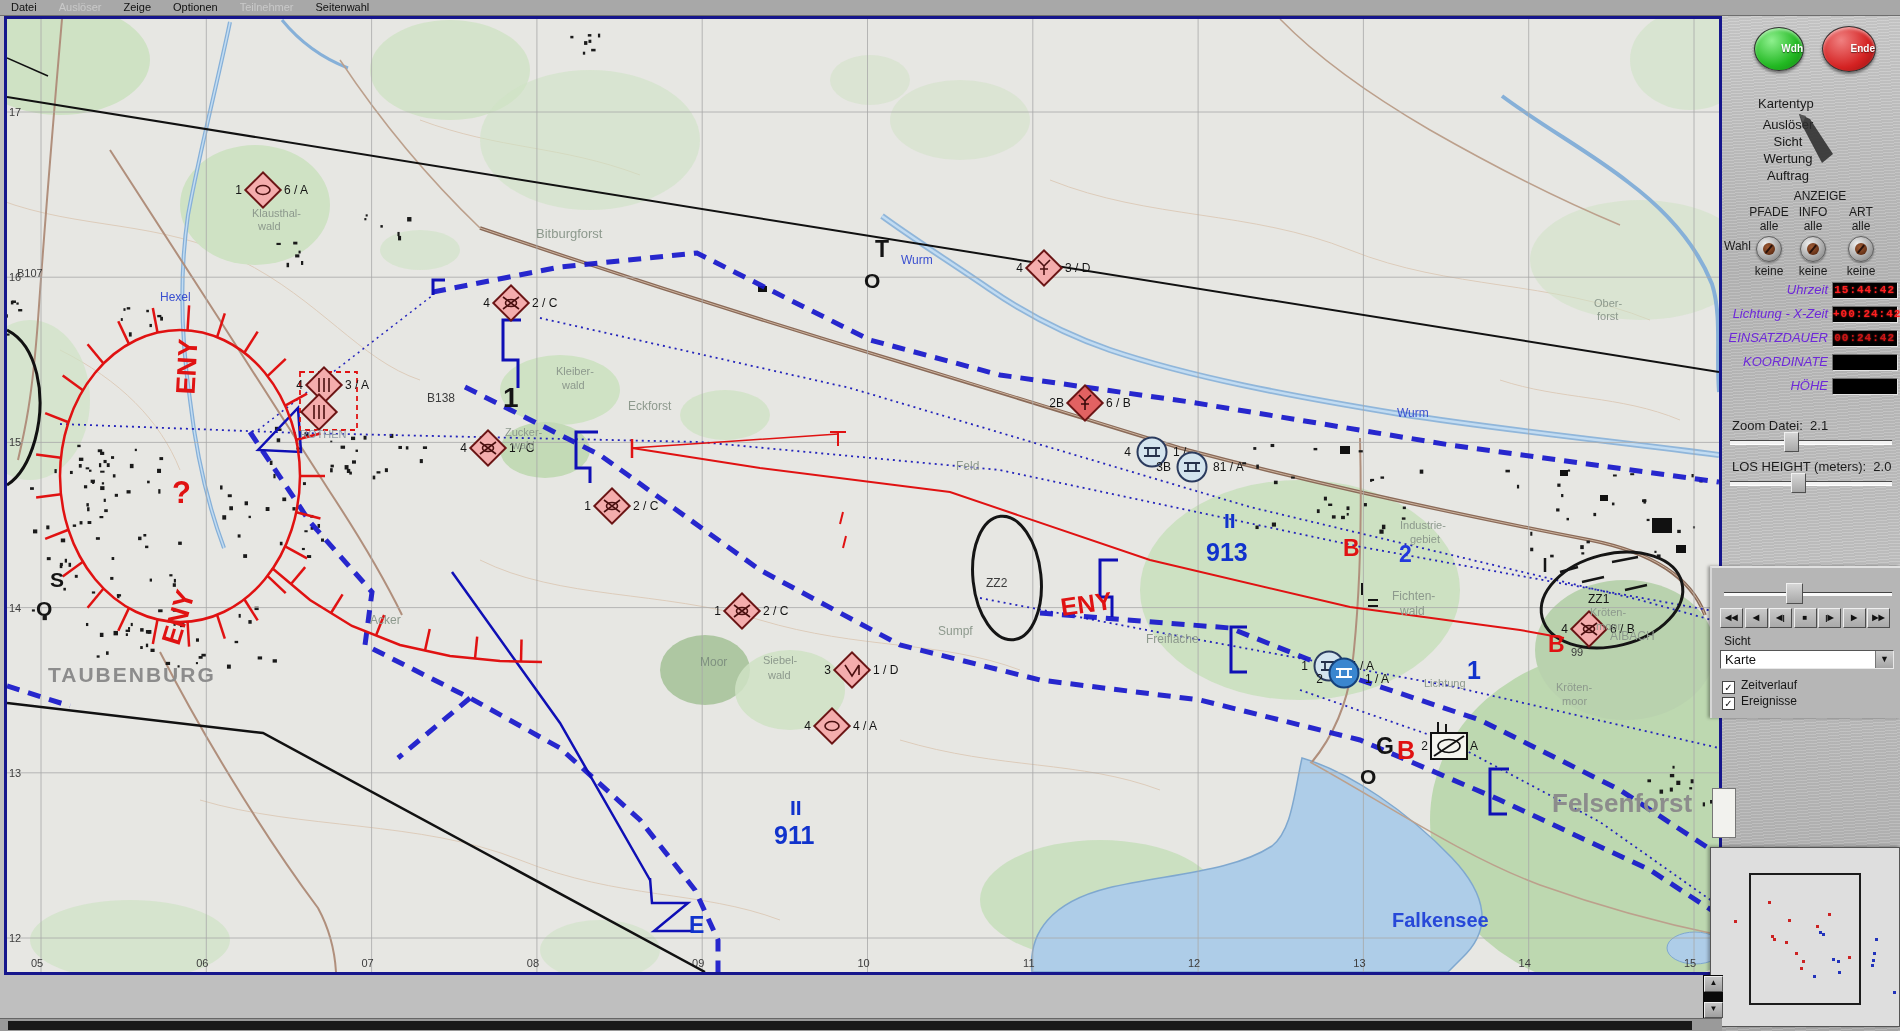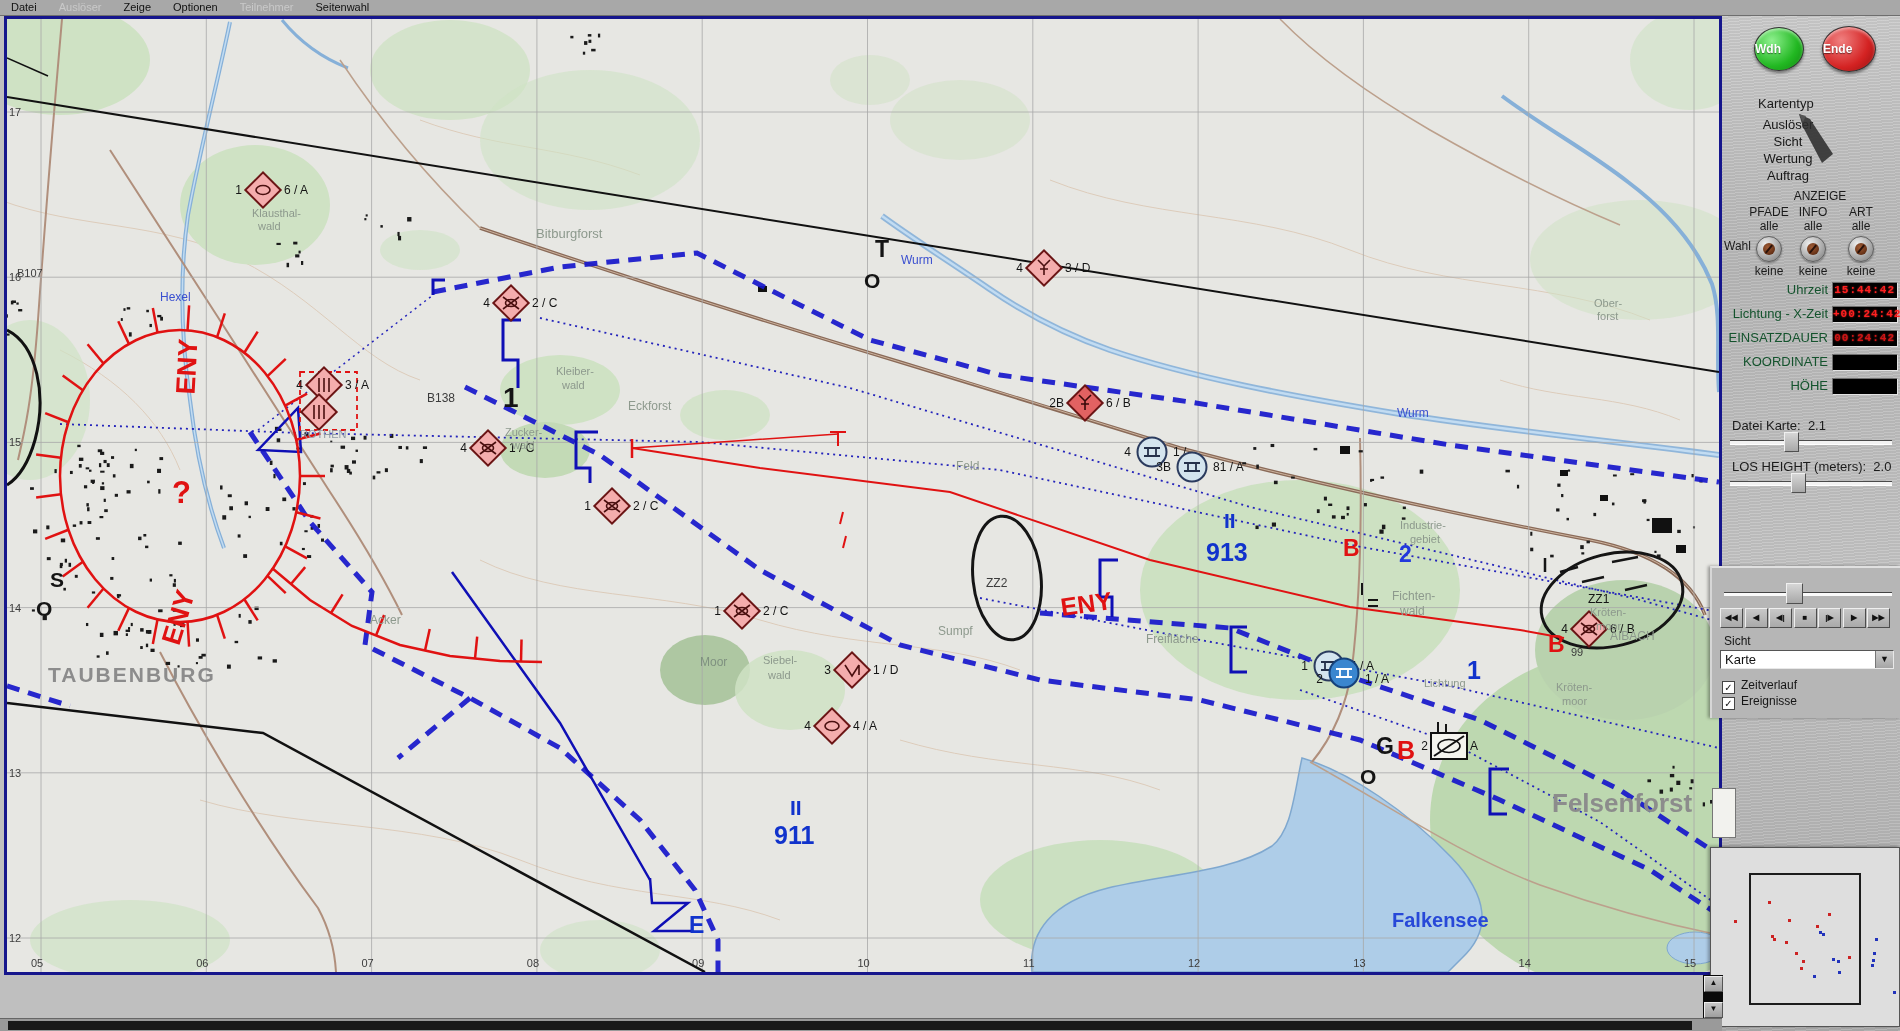--- a/index.html
+++ b/index.html
@@ -14,36 +14,36 @@
   #map-frame{position:absolute;left:4px;top:16px;width:1718px;height:959px;
              border:3px solid #16168c;box-sizing:border-box;background:#e7e7e3;}
   #map-svg{display:block;}
   
   #sidepanel{position:absolute;left:1722px;top:16px;width:178px;height:1015px;
     background:linear-gradient(180deg,#cdcdcd 0%,#b9b9b9 25%,#c6c6c6 55%,#aeaeae 100%);}
   #sidepanel:before{content:"";position:absolute;inset:0;
     background:repeating-linear-gradient(175deg,rgba(255,255,255,.07) 0 1px,rgba(0,0,0,.05) 1px 3px);}
   .side-label{position:absolute;font-size:13px;color:#1b1b1b;}
   .round-btn{position:absolute;border-radius:50%;border:1px solid #333;color:#fff;
-     font-size:12px;font-weight:bold;text-align:left;cursor:pointer;
+     font-size:10px;font-weight:bold;text-align:right;cursor:pointer;
      text-shadow:0 1px 1px rgba(0,0,0,.5);box-shadow:0 2px 3px rgba(0,0,0,.45), inset 0 2px 3px rgba(255,255,255,.5);}
   #wdh-btn{left:1754px;top:27px;width:48px;height:42px;line-height:42px;
      background:radial-gradient(circle at 35% 30%,#8ef08e,#22b822 60%,#108410);}
   #ende-btn{left:1822px;top:26px;width:52px;height:44px;line-height:44px;
      background:radial-gradient(circle at 35% 30%,#f08080,#d42222 60%,#8e0f0f);}
   .kart-option{font-size:13px;color:#161616;line-height:17px;cursor:pointer;}
   .anz-col{position:absolute;width:60px;text-align:center;font-size:12px;color:#1b1b1b;}
   .knob{width:24px;height:24px;margin:3px auto 2px auto;border-radius:50%;cursor:pointer;
     background:radial-gradient(circle at 35% 30%,#efefef,#9c9c9c 70%,#787878);
     border:1px solid #5f5f5f;position:relative;box-shadow:0 1px 2px rgba(0,0,0,.4);}
   .knob:after{content:"";position:absolute;left:6px;top:6px;width:12px;height:12px;border-radius:50%;
     background:radial-gradient(circle at 40% 35%,#a05c36,#6a3418 65%,#3f1c0c);}
   .knob i{position:absolute;left:11px;top:7px;width:2px;height:10px;background:#2a120a;
     transform:rotate(40deg);z-index:2;}
-  .clock-label{position:absolute;left:1676px;width:152px;text-align:right;font-size:13px;color:#14532d;}
+  .clock-label{position:absolute;left:1676px;width:152px;text-align:right;font-size:13px;color:#6d28d9;font-style:italic;}
   .clock-box{position:absolute;left:1832px;width:62px;height:15px;background:#000;
     border:1px solid;border-color:#6f6f6f #e2e2e2 #e2e2e2 #6f6f6f;
     font-family:"Liberation Mono",monospace;font-size:11px;font-weight:bold;
     text-align:right;padding-right:2px;line-height:15px;letter-spacing:1px;}
   .slider-track{position:absolute;height:3px;background:#f2f2f2;border-top:1px solid #4a4a4a;border-bottom:1px solid #fff;}
   .slider-thumb{position:absolute;width:13px;height:18px;background:linear-gradient(180deg,#d6d6d6,#a8a8a8);
     border:1px solid;border-color:#f0f0f0 #4f4f4f #4f4f4f #f0f0f0;cursor:pointer;}
   
   #playback{position:absolute;left:1710px;top:566px;width:190px;height:152px;background:#b6b6b6;
     border-top:2px solid #e0e0e0;border-left:2px solid #d6d6d6;box-shadow:-2px 0 3px rgba(0,0,0,.35);
@@ -778,21 +778,21 @@
       <div class="clock-box" style="top: 306px; color: rgb(255, 32, 32); text-shadow: rgba(255, 40, 40, 0.8) 0px 0px 2px;">+00:24:42</div>
       <div class="clock-label" style="top: 330px;">EINSATZDAUER</div>
       <div class="clock-box" style="top: 330px; color: rgb(207, 21, 21); text-shadow: rgba(255, 40, 40, 0.8) 0px 0px 2px; font-family: Liberation Mono, monospace;">00:24:42</div>
       <div class="clock-label" style="top: 354px;">KOORDINATE</div>
       <div class="clock-box" style="top: 354px; color: rgb(255, 32, 32); text-shadow: rgba(255, 40, 40, 0.8) 0px 0px 2px;"></div>
       <div class="clock-label" style="top: 378px;">HÖHE</div>
       <div class="clock-box" style="top: 378px; color: rgb(255, 32, 32); text-shadow: rgba(255, 40, 40, 0.8) 0px 0px 2px;"></div>
     </div>
 
   <div class="side-label" style="left:1732px;top:418px;">
-    <span>Datei Karte:</span>&nbsp;&nbsp;<span>2.1</span></div>
+    <span>Zoom Datei:</span>&nbsp;&nbsp;<span>2.1</span></div>
   <div class="slider-track" style="left:1730px;top:440px;width:162px;"></div>
   <div class="slider-thumb" style="left:1784px;top:432px;"></div>
 
   <div class="side-label" style="left:1732px;top:459px;">
     <span>LOS HEIGHT (meters):</span>&nbsp;&nbsp;<span>2.0</span></div>
   <div class="slider-track" style="left:1730px;top:481px;width:162px;"></div>
   <div class="slider-thumb" style="left:1791px;top:473px;"></div>
 
   <div id="playback">
     <div id="pb-track"></div>

